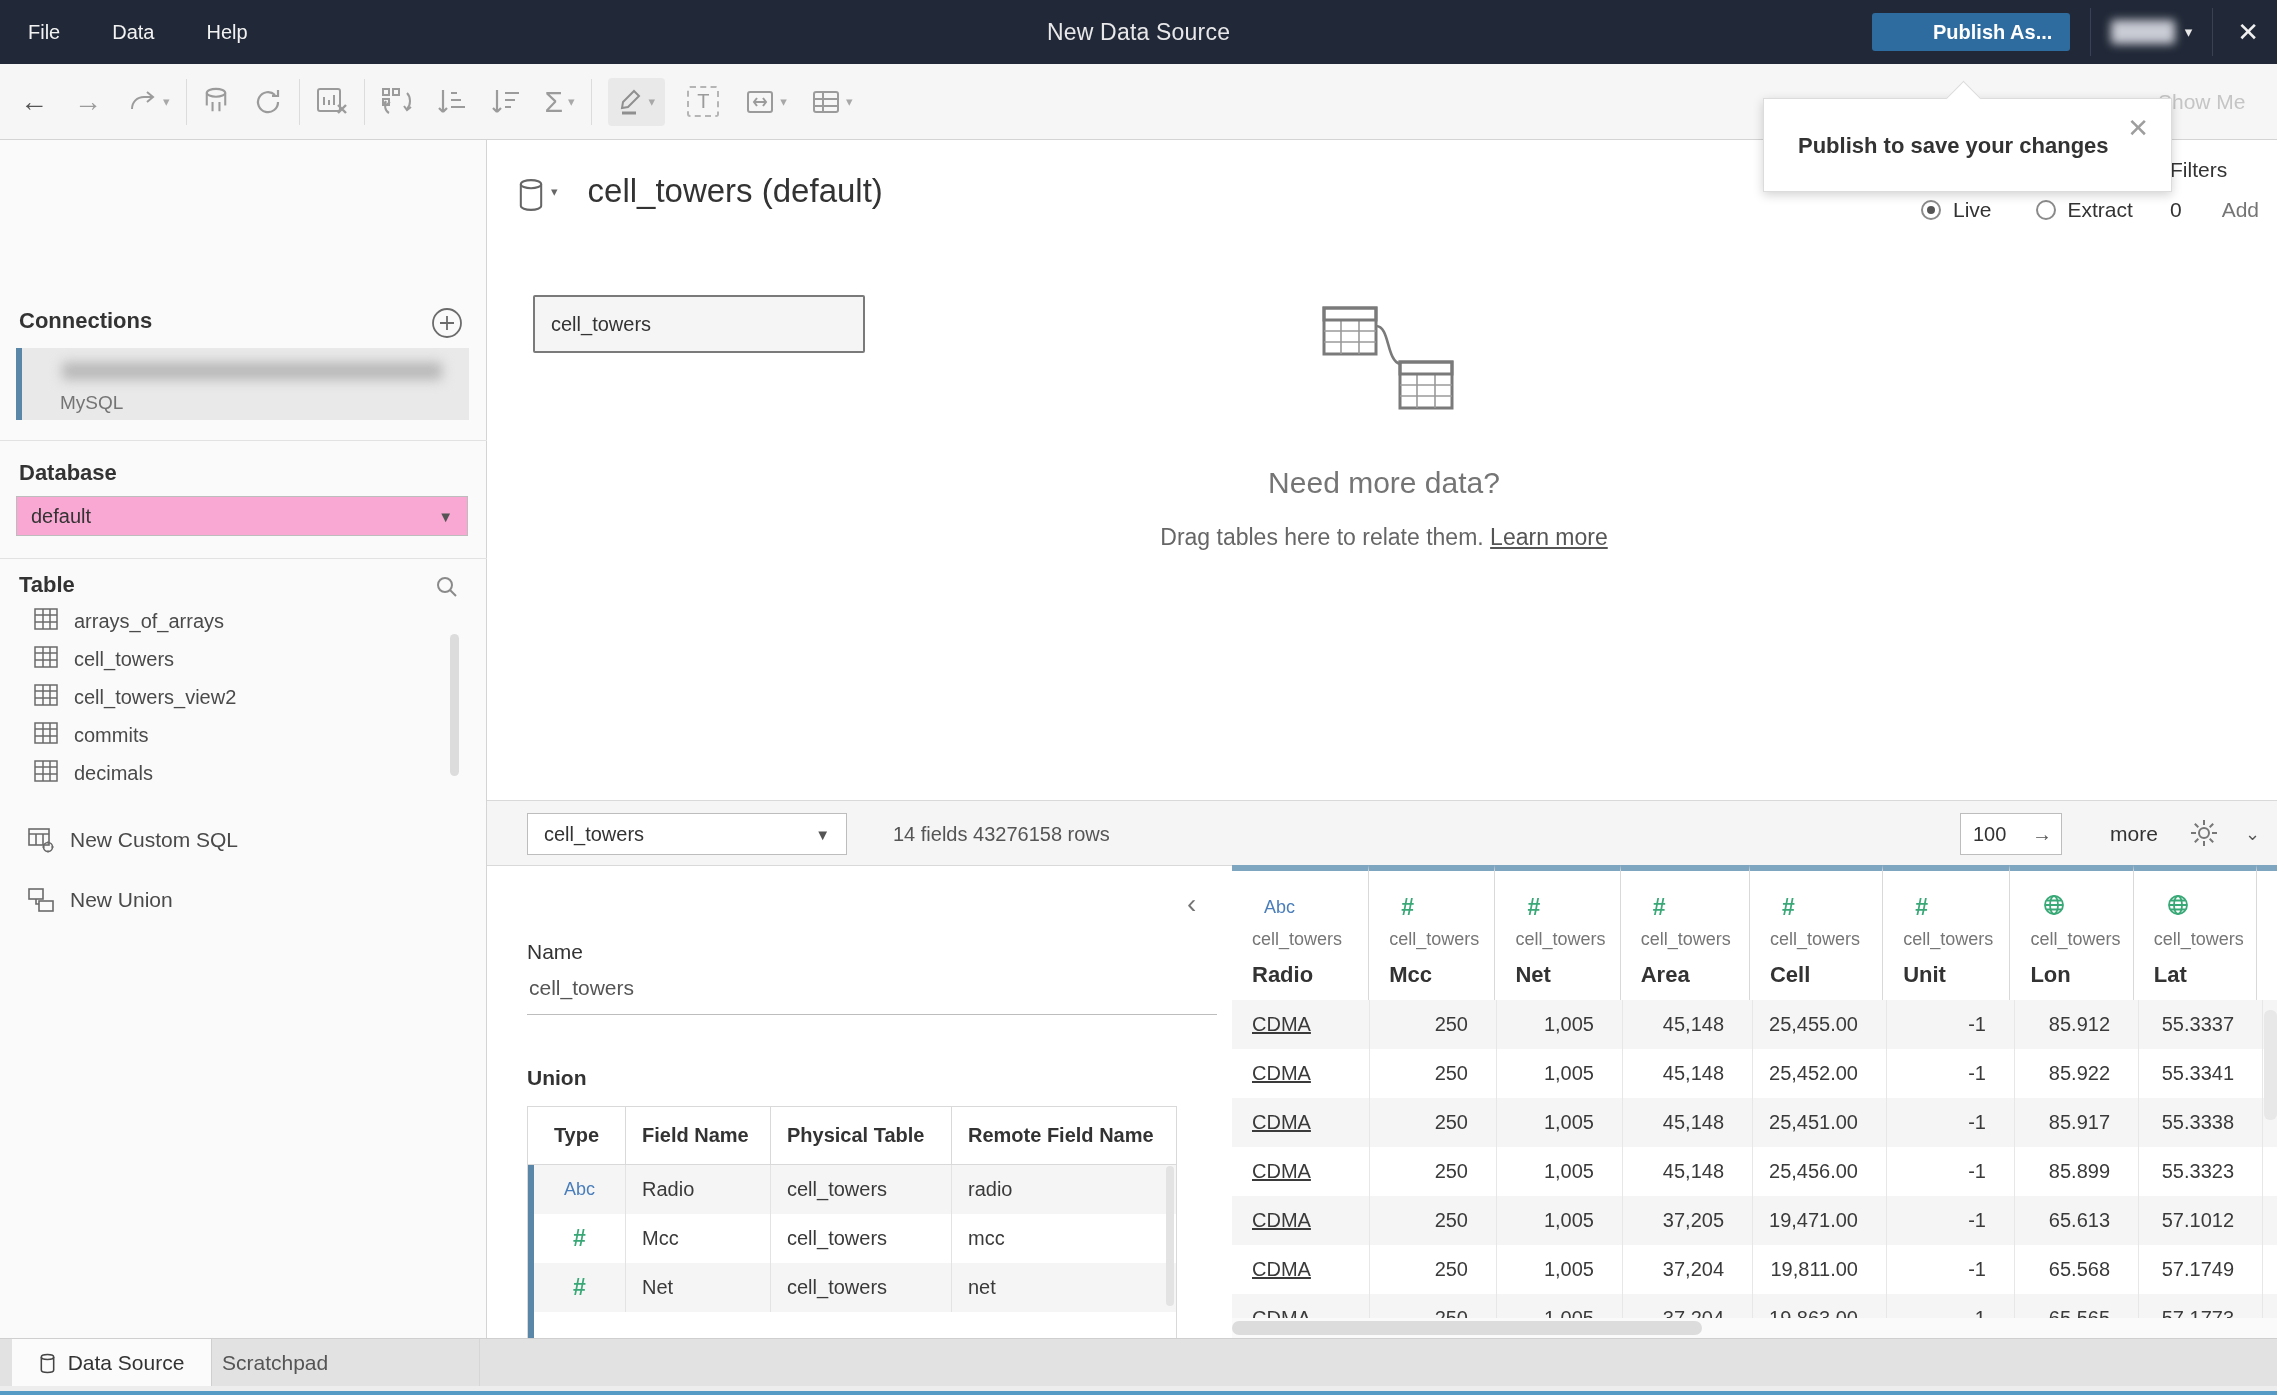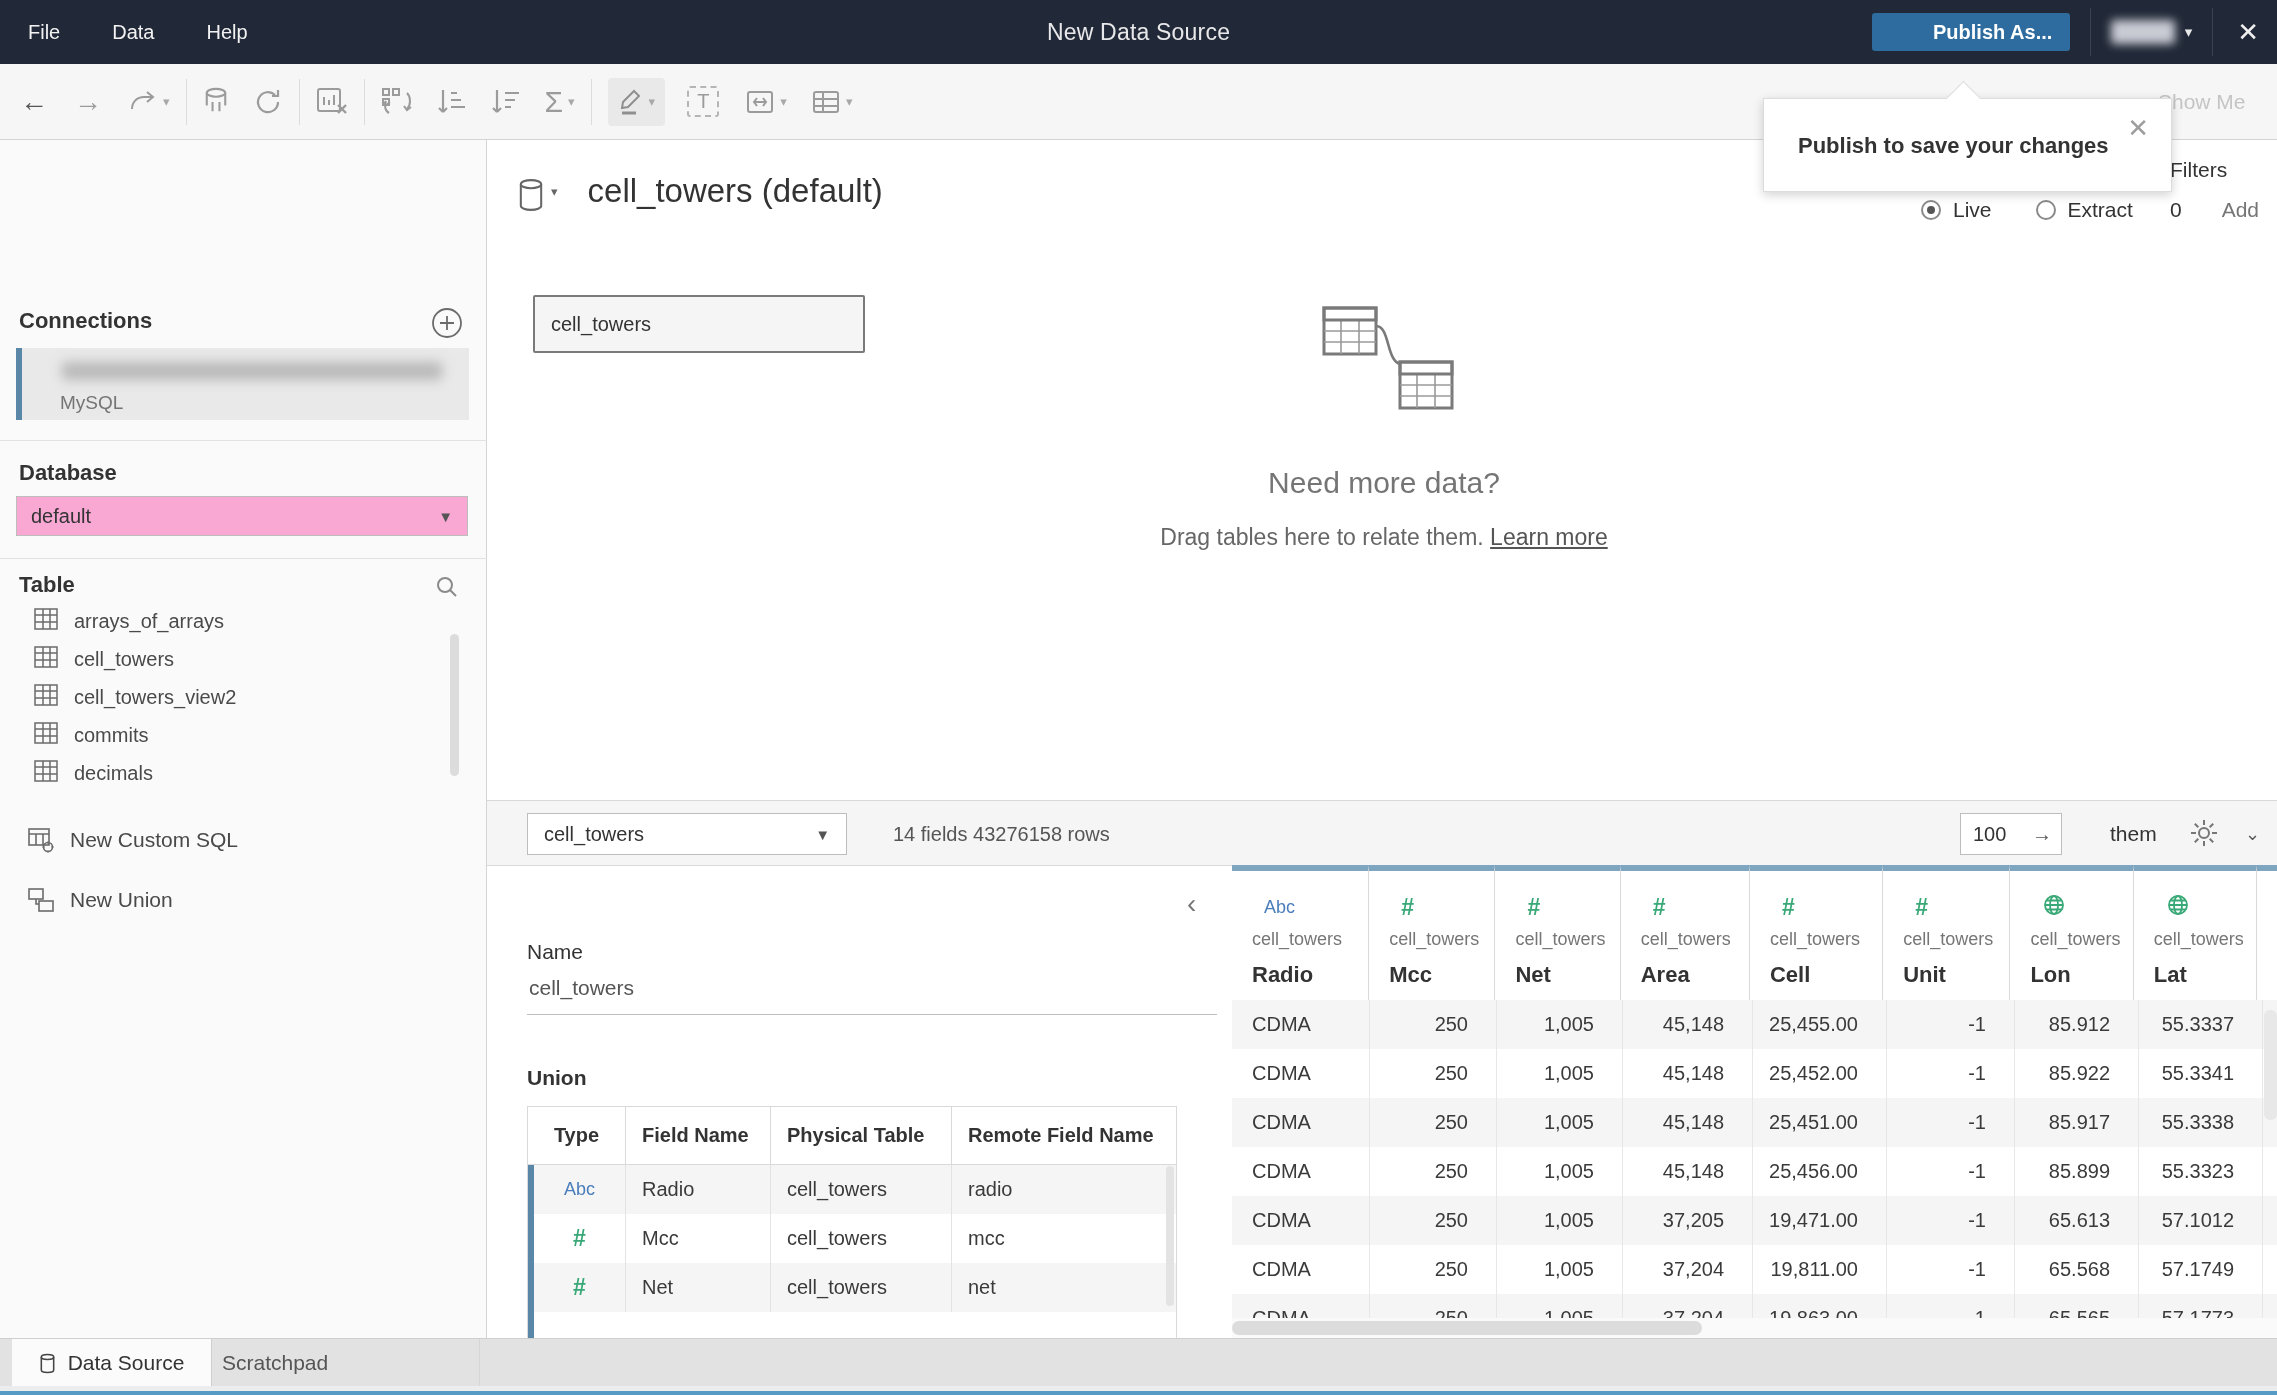--- a/index.html
+++ b/index.html
@@ -135,21 +135,21 @@
   .gh-cell { border-top:6px solid #7ea6c0; border-right:1px solid #d9d9d9; background:#fff;
     padding:20px 0 0 20px; overflow:hidden; }
   .gh-icon { height:32px; display:flex; align-items:center; padding-left:12px; }
   .gh-source { font-size:18px; color:#767676; margin-top:6px; white-space:nowrap; }
   .gh-name { font-size:22px; font-weight:700; color:#333; margin-top:12px; white-space:nowrap; }
   #grid-rows { position:relative; height:318px; overflow:hidden; }
   .g-row { display:flex; height:49px; }
   .g-row.alt { background:#f5f5f5; }
   .g-cell { display:flex; align-items:center; font-size:20px; color:#3a3a3a;
     border-right:1px solid #e7e7e7; justify-content:flex-end; padding-right:28px; overflow:hidden; }
-  .g-cell.txt { justify-content:flex-start; padding-left:20px; padding-right:0; }
+  .g-cell.txt { justify-content:flex-start; padding-left:20px; padding-right:0;text-decoration:underline; }
   #grid-vscroll { position:absolute; right:0; top:10px; width:13px; height:110px; background:#e8e8e8; border-radius:6px; }
   #grid-hscroll { position:absolute; left:0; top:453px; width:1045px; height:20px; background:#fafafa; }
   #grid-hthumb { position:absolute; left:0; top:3px; width:470px; height:14px; background:#dcdcdc; border-radius:7px; }
 
   
   #tabbar { position:absolute; left:0; top:1338px; width:2277px; height:48px; background:#e2e2e2; border-top:1px solid #cfcfcf; }
   #tab-datasource { position:absolute; left:12px; top:0; width:200px; height:48px; background:#fbfbfb;
     border-right:1px solid #cfcfcf; display:flex; align-items:center; justify-content:center; gap:12px;
     font-size:21px; color:#333; cursor:pointer; }
   #tab-scratchpad { position:absolute; left:200px; top:0; width:280px; height:48px;
@@ -412,21 +412,21 @@
 </div>
 
 <div id="databar">
   <div id="table-select">
     <span>cell_towers</span>
     <span class="caret">▼</span>
   </div>
   <div id="field-summary">14 fields 43276158 rows</div>
   <input id="rowcount-input" value="100" style="">
   <span id="rowcount-arrow">→</span>
-  <div id="rows-label">them</div>
+  <div id="rows-label">more</div>
   <span id="grid-gear">
     <svg width="30" height="30" viewBox="0 0 30 30" fill="none" stroke="#777" stroke-width="2">
         <circle cx="15" cy="15" r="5"></circle>
         <path d="M15 2v5M15 23v5M2 15h5M23 15h5M5.8 5.8l3.5 3.5M20.7 20.7l3.5 3.5M24.2 5.8l-3.5 3.5M9.3 20.7l-3.5 3.5"></path>
       </svg>
   </span>
   <span id="grid-collapse">⌄</span>
 </div>
 
 <div id="metadata">

